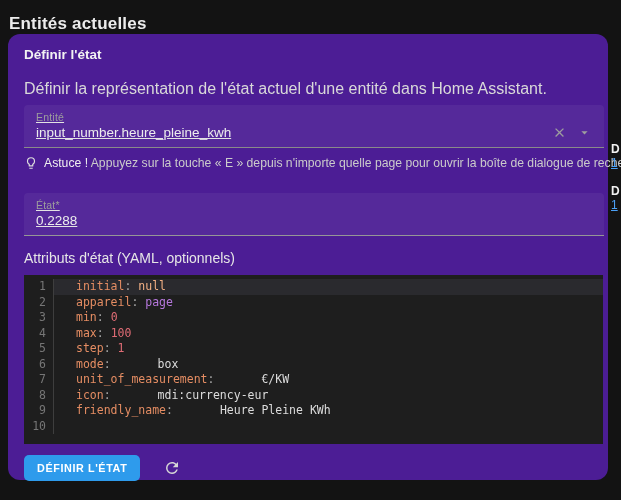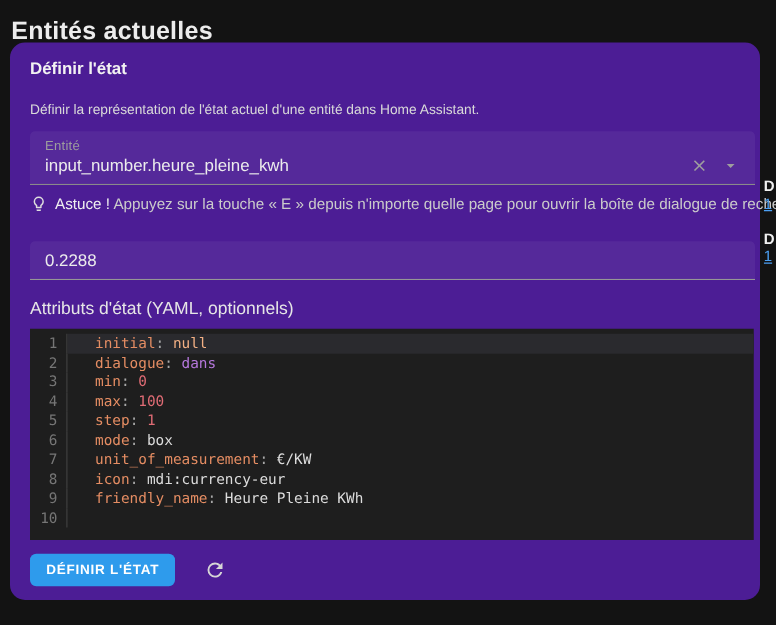--- a/index.html
+++ b/index.html
@@ -5,38 +5,39 @@
   * { margin:0; padding:0; box-sizing:border-box; }
   html,body { width:621px; height:500px; overflow:hidden; }
   body {
     background:#131313;
     font-family:"Liberation Sans", sans-serif;
     color:#e3e3e3;
     position:relative;
   }
   .page-title {
     position:absolute; left:9px; top:14px;
-    font-size:20px; font-weight:700; color:#ececec; letter-spacing:.2px;
+    font-size:17px; font-weight:700; color:#ececec; letter-spacing:.2px;
   }
   .card {
     position:absolute; left:8px; top:34px; width:600px; height:446px;
     background:#4c1d95; border-radius:12px;
     padding:12px 3px 10px 16px;
   }
   .card-header { font-size:13.5px; font-weight:700; color:#f2f2f2; margin-top:1px; }
-  .card-desc { margin-top:18px; font-size:11px; line-height:17px; color:#d9d9d9; padding-right:10px; }
+  .card-desc { margin-top:18px; font-size:16px; line-height:17px; color:#d9d9d9; padding-right:10px; }
 
   
   .field {
     margin-top:8px; margin-right:1px;
     background:rgba(255,255,255,0.055);
     border-radius:4px 4px 0 0;
     border-bottom:1px solid #8a8a8a;
     padding:6px 10px 7px 12px;
     position:relative;
+    text-decoration:underline;
   }
   .field-label { font-size:10.5px; color:#9d9d9d; letter-spacing:.2px; }
   .field-value-row { display:flex; align-items:flex-start; margin-top:2px; }
   .field-value { font-size:13.5px; color:#ececec; flex:1; white-space:nowrap; }
   .field-icons { display:flex; align-items:center; gap:10px; margin-right:2px; }
   .icon-btn { display:inline-flex; align-items:center; justify-content:center; cursor:pointer; }
   .icon-btn svg { fill:#9e9e9e; }
 
   .state-field { margin-top:22px; border-bottom:1.5px solid #969696; }
 
@@ -63,21 +64,21 @@
     color:#767676; border-right:1px solid #3e3e3e;
     user-select:none;
   }
   .code-content { flex:1; padding-left:22px; white-space:pre; color:#d8d8d8; }
   .code-line.active .code-content { background:#2a2a2e; }
   .tok-key  { color:#e58d63; }
   .tok-punc { color:#a8a8a8; }
   .tok-num  { color:#e06c75; }
   .tok-bool { color:#b678dd; }
   .tok-atom { color:#f2b084; }
-  .tok-plain{ color:#dcdcdc; }
+  .tok-plain{ color:#dcdcdc;margin-left:40px; }
 
   .actions-row { margin-top:11px; display:flex; align-items:center; }
   .primary-btn {
     background:#2e9bec; color:#ffffff; border:none; border-radius:5px;
     font-family:"Liberation Sans", sans-serif;
     font-size:10.8px; font-weight:700; letter-spacing:.6px;
     padding:7px 13px; cursor:pointer;
   }
   .refresh-btn { margin-left:23px; background:none; border:none; cursor:pointer; display:flex; }
   .refresh-btn svg { fill:#d6d6d6; }
@@ -119,36 +120,37 @@
   </div>
 
   <div class="tip-row">
     <svg width="14" height="14" viewBox="0 0 24 24">
         <path d="M12,2A7,7 0 0,1 19,9C19,11.38 17.81,13.47 16,14.74V17A1,1 0 0,1 15,18H9A1,1 0 0,1 8,17V14.74C6.19,13.47 5,11.38 5,9A7,7 0 0,1 12,2M9,21V20H15V21A1,1 0 0,1 14,22H10A1,1 0 0,1 9,21M12,4A5,5 0 0,0 7,9C7,10.82 7.98,12.41 9.44,13.27L10,13.6V16H14V13.6L14.56,13.27C16.02,12.41 17,10.82 17,9A5,5 0 0,0 12,4Z"></path>
       </svg>
     <span class="tip-text"><b>Astuce !</b><span> Appuyez sur la touche « E » depuis n'importe quelle page pour ouvrir la boîte de dialogue de recherche d'entité</span></span>
   </div>
 
   <div class="field state-field">
+    <div class="field-label">État*</div>
     <div class="field-value-row">
       <span class="field-value">0.2288</span>
     </div>
   </div>
 
   <div class="attrs-label">Attributs d'état (YAML, optionnels)</div>
 
   <div class="editor">
     <div>
         <div class="code-line active">
           <span class="gutter">1</span>
           <span class="code-content"><span class="tok-key">initial</span><span class="tok-punc">: </span><span class="tok-atom">null</span></span>
         </div>
         <div class="code-line">
           <span class="gutter">2</span>
-          <span class="code-content"><span class="tok-key">dialogue</span><span class="tok-punc">: </span><span class="tok-bool">dans</span></span>
+          <span class="code-content"><span class="tok-key">appareil</span><span class="tok-punc">: </span><span class="tok-bool">page</span></span>
         </div>
         <div class="code-line">
           <span class="gutter">3</span>
           <span class="code-content"><span class="tok-key">min</span><span class="tok-punc">: </span><span class="tok-num">0</span></span>
         </div>
         <div class="code-line">
           <span class="gutter">4</span>
           <span class="code-content"><span class="tok-key">max</span><span class="tok-punc">: </span><span class="tok-num">100</span></span>
         </div>
         <div class="code-line">

